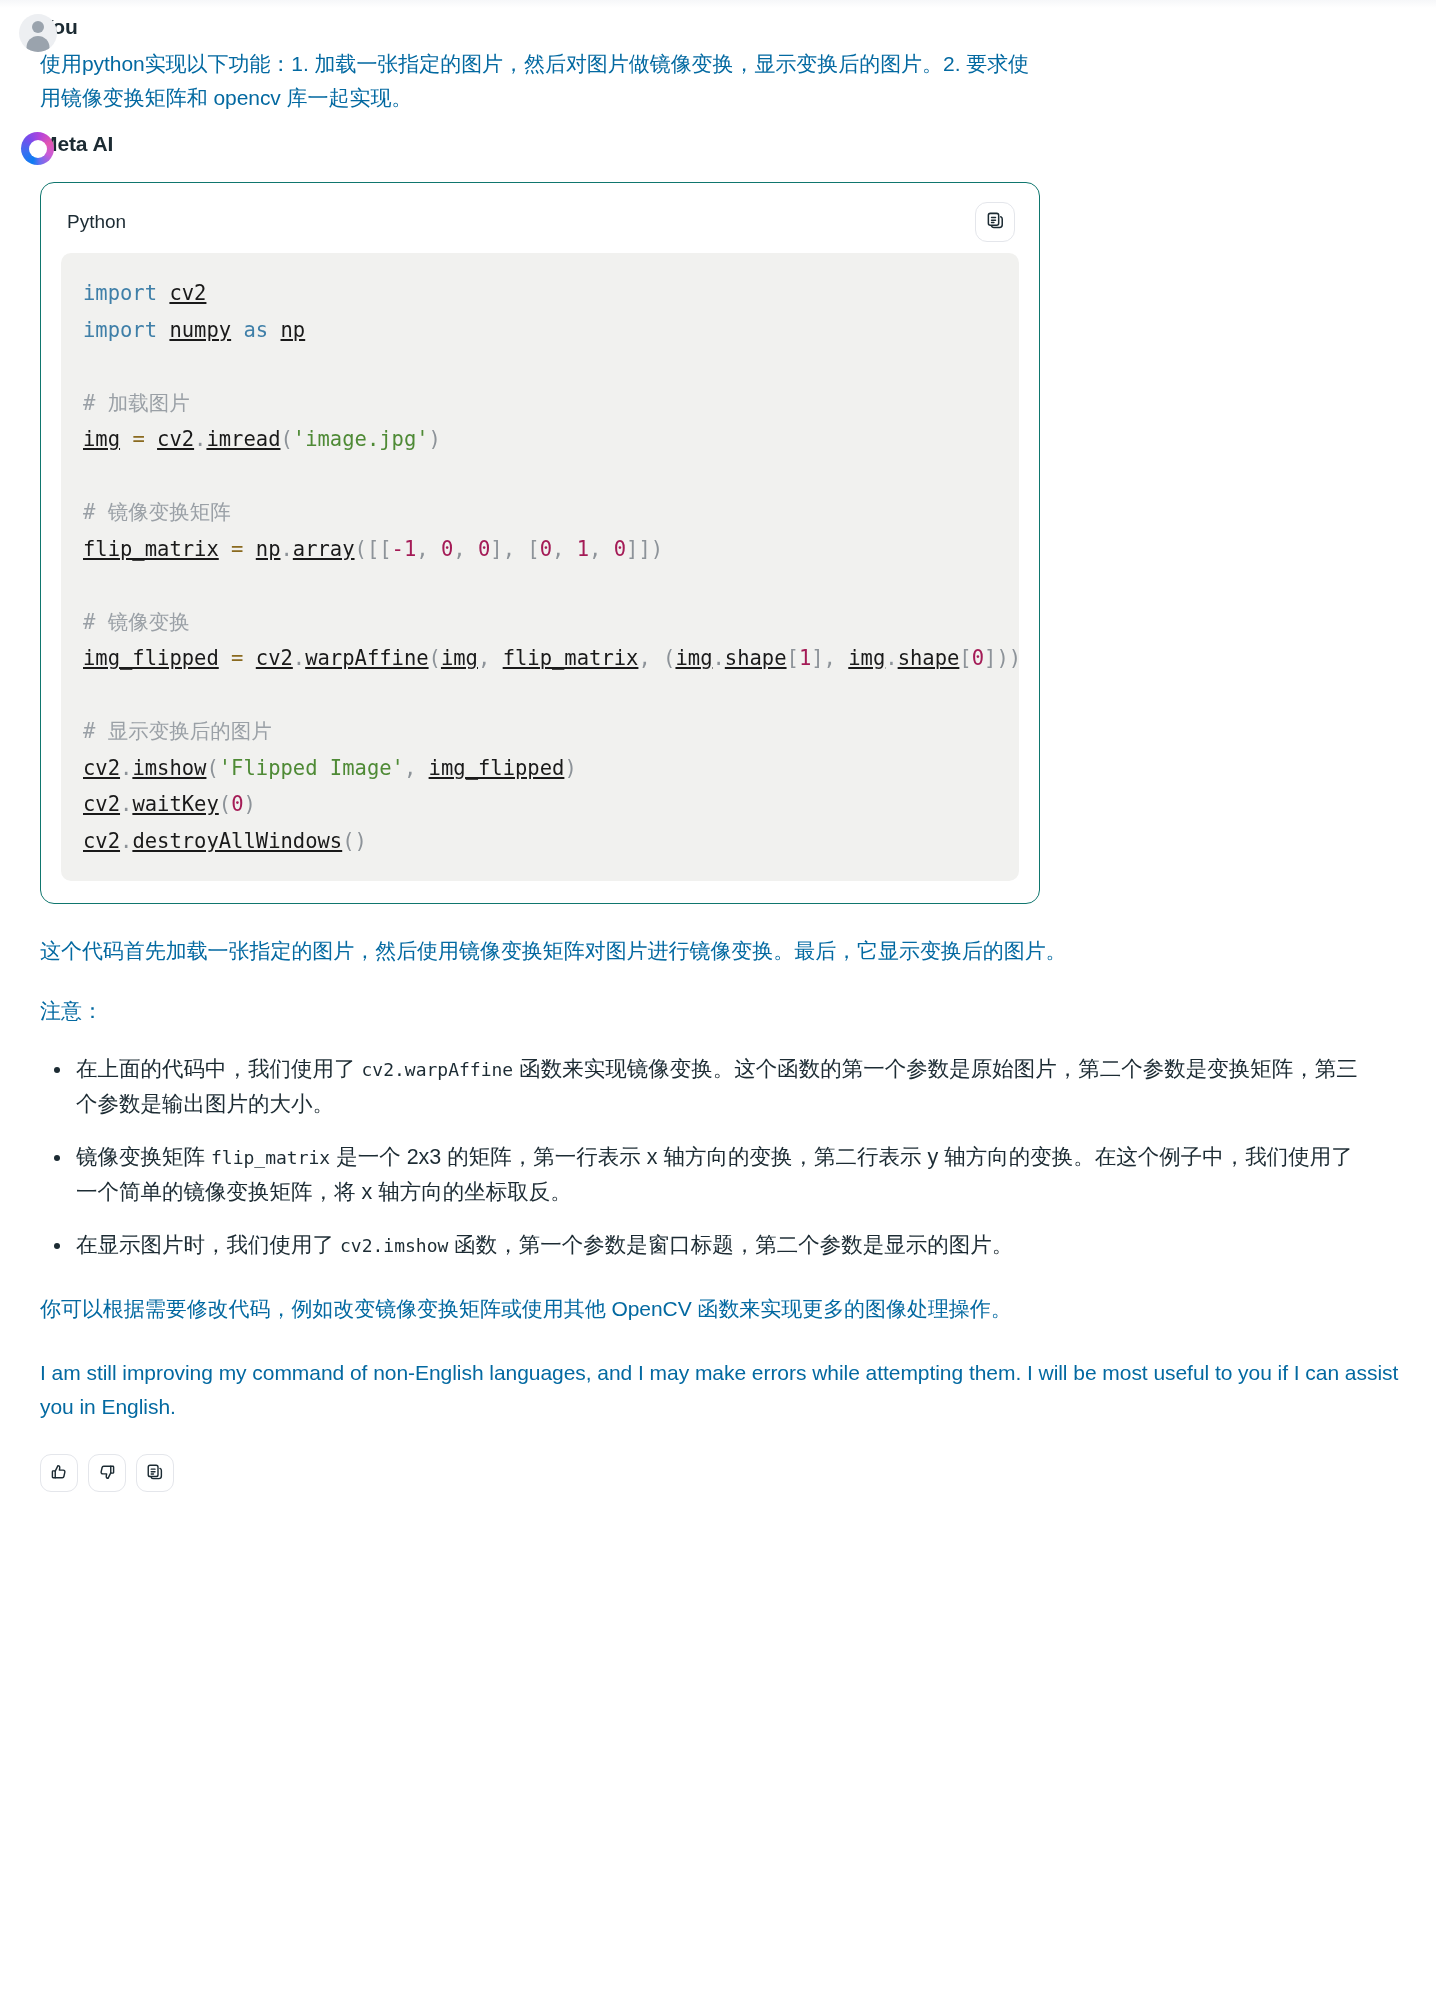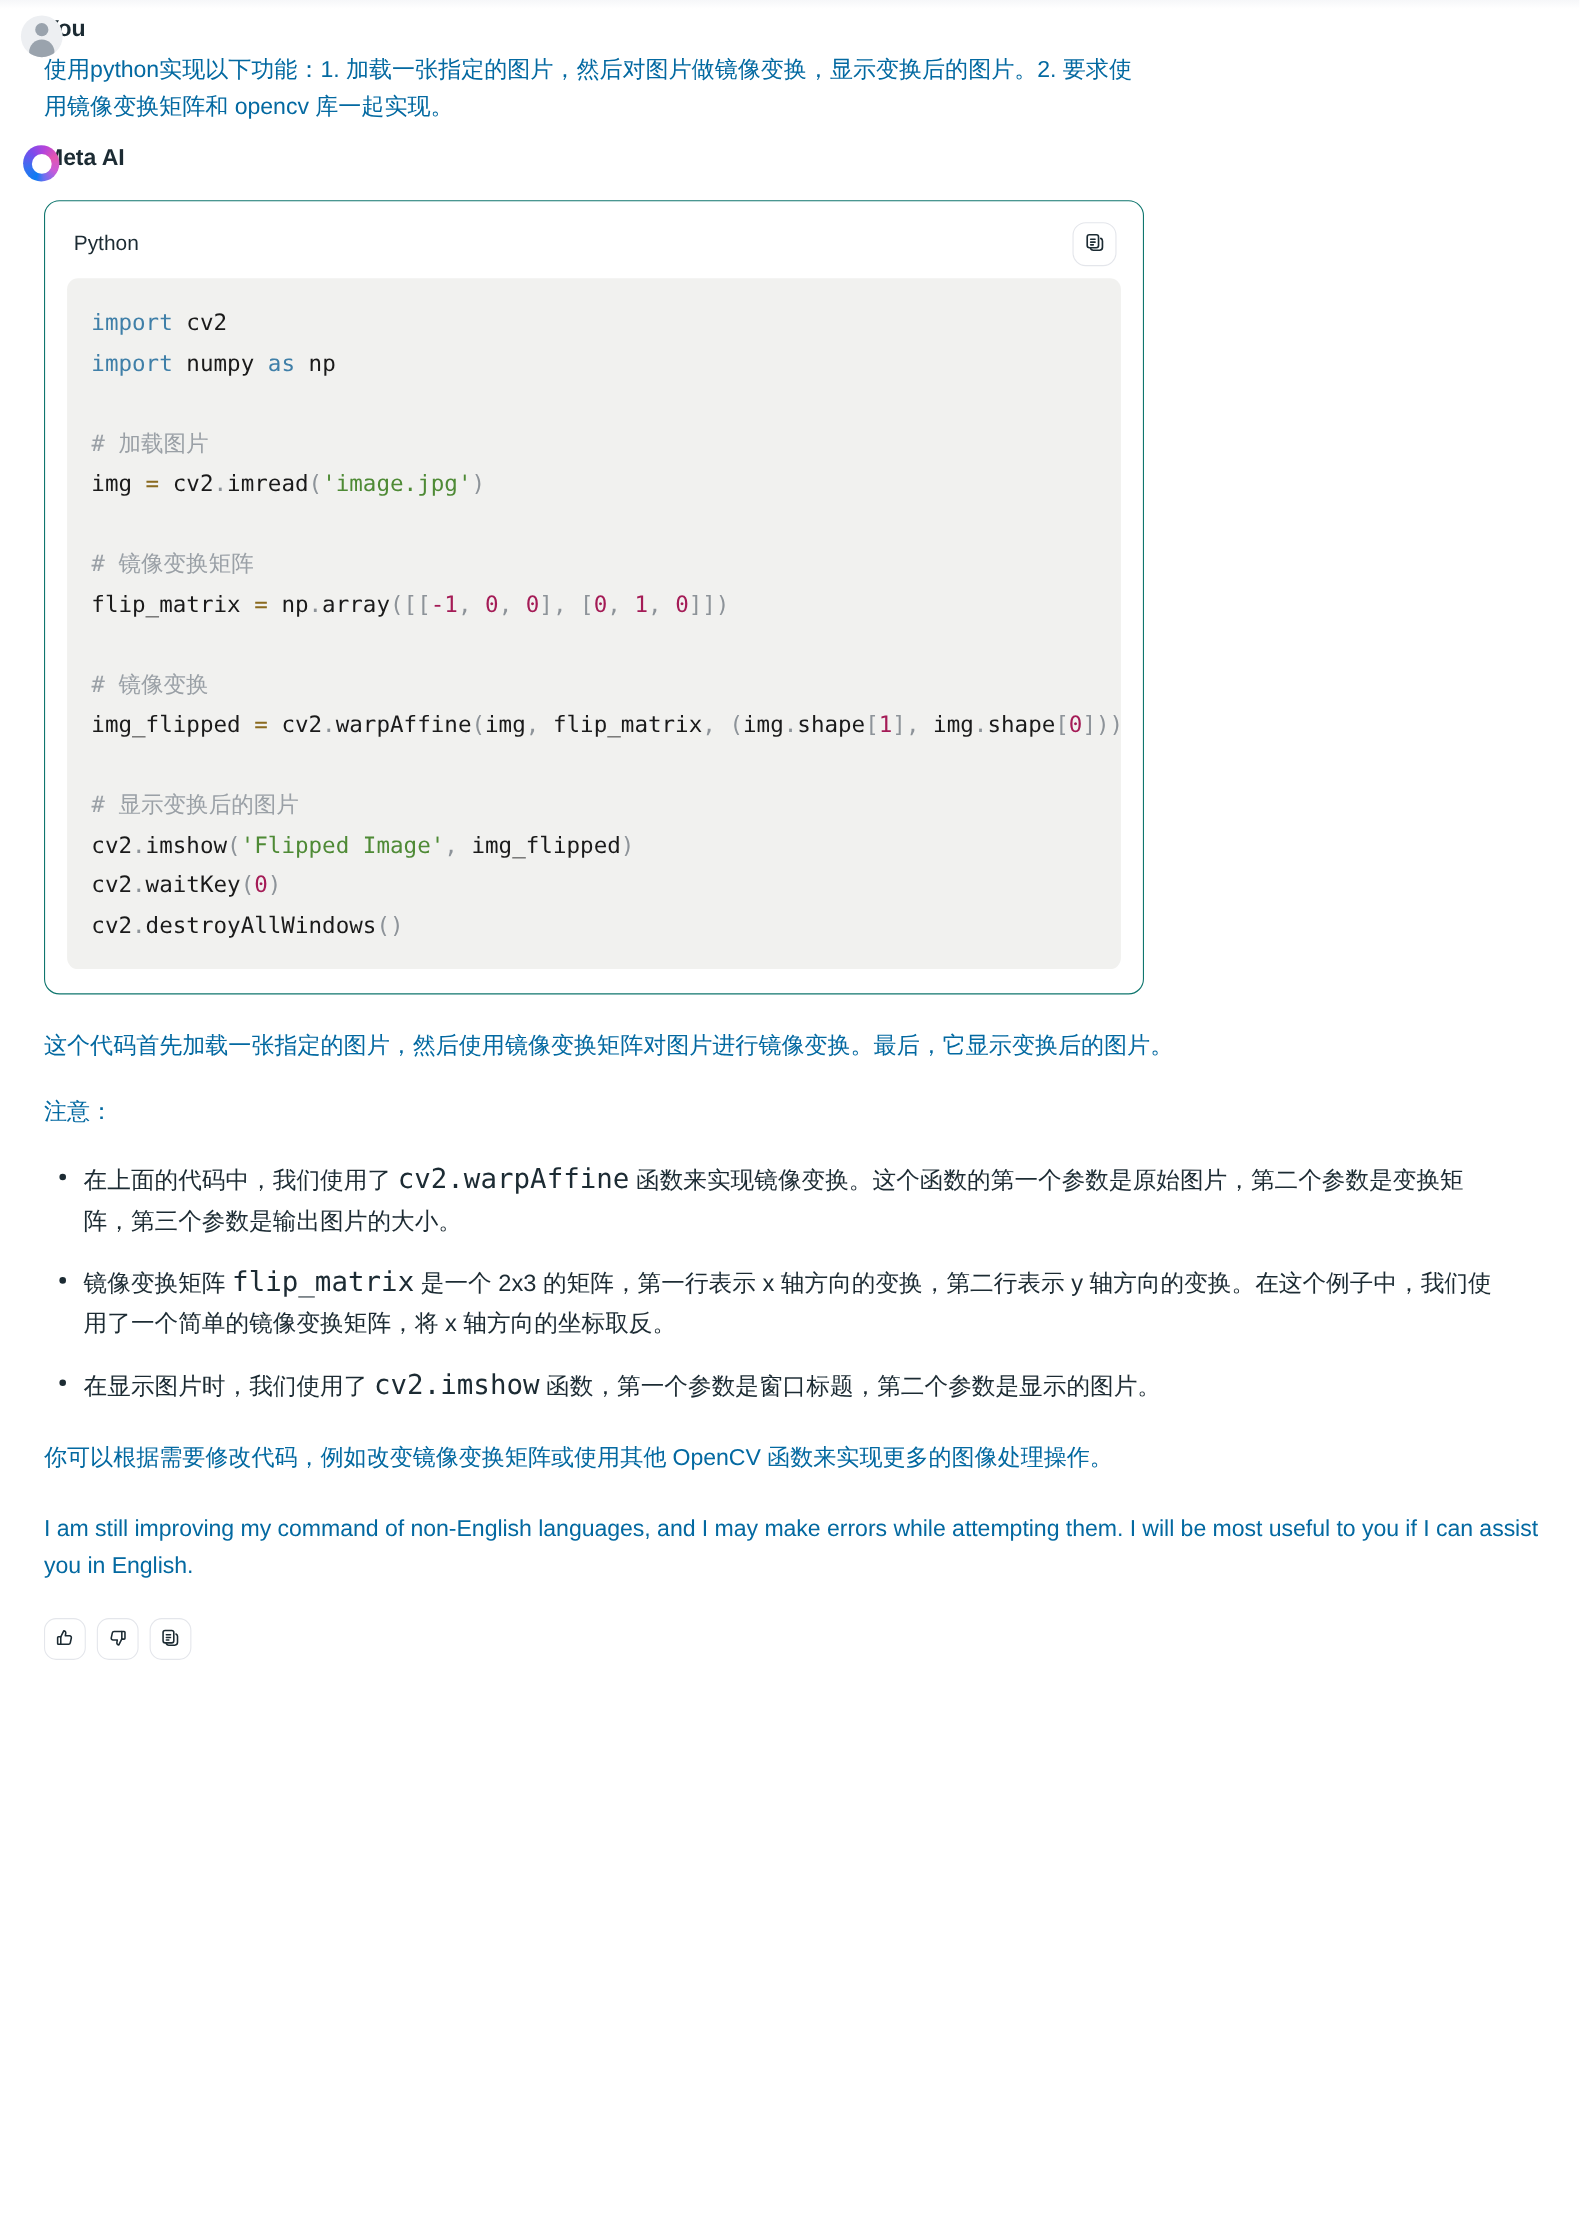--- a/index.html
+++ b/index.html
@@ -146,21 +146,21 @@
     color: #1a1a1a;
     white-space: pre;
     overflow: hidden;
   }
   .tok-kw  { color: #3f7fa8; }
   .tok-cm  { color: #9aa0a6; }
   .tok-str { color: #4e8a35; }
   .tok-num { color: #a41b56; }
   .tok-op  { color: #8a6a1f; }
   .tok-pn  { color: #8d9399; }
-  .tok-id  { color: #1a1a1a; }
+  .tok-id  { color: #1a1a1a; text-decoration: underline; }
 
   
   ul.bullets {
     margin: 24px 0 0 0;
     padding-left: 32px;
     list-style: none;
   }
   ul.bullets > li {
     position: relative;
     font-size: 21.5px;
@@ -175,21 +175,21 @@
     content: "";
     position: absolute;
     left: -18px;
     top: 15px;
     width: 6px; height: 6px;
     border-radius: 50%;
     background: #1c2b33;
   }
   code.inline {
     font-family: "DejaVu Sans Mono", "Liberation Mono", monospace;
-    font-size: 25px;
+    font-size: 18px;
     color: #1c2b33;
   }
 
   
   .actions {
     display: flex;
     gap: 10px;
     margin-top: 30px;
   }
   .act-btn {

